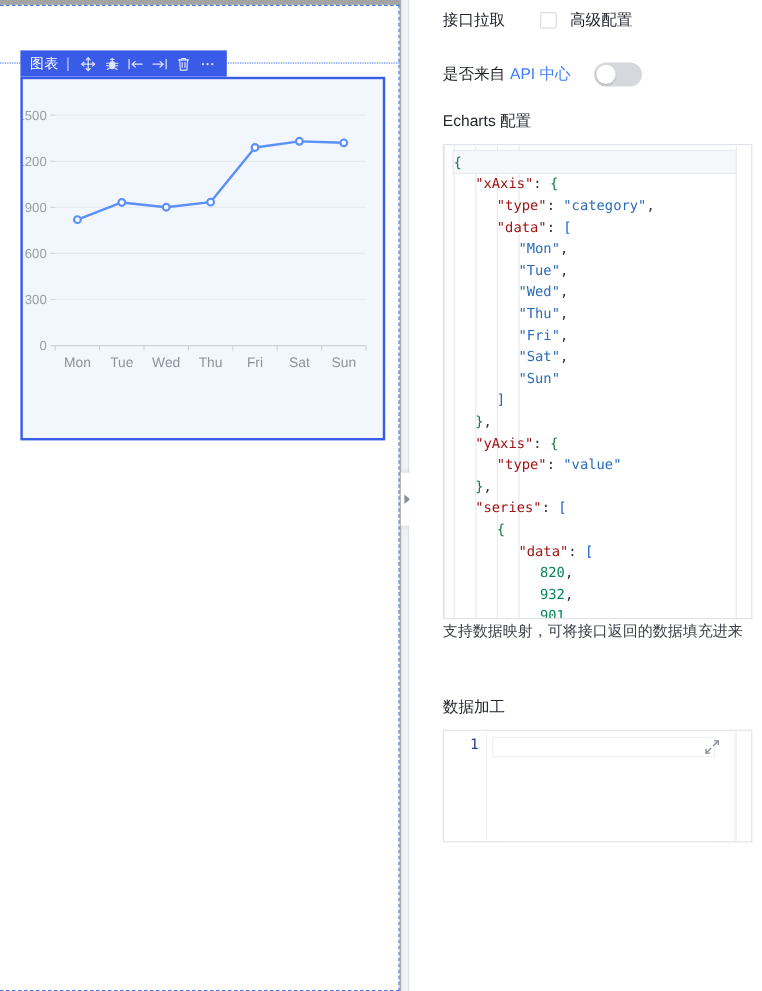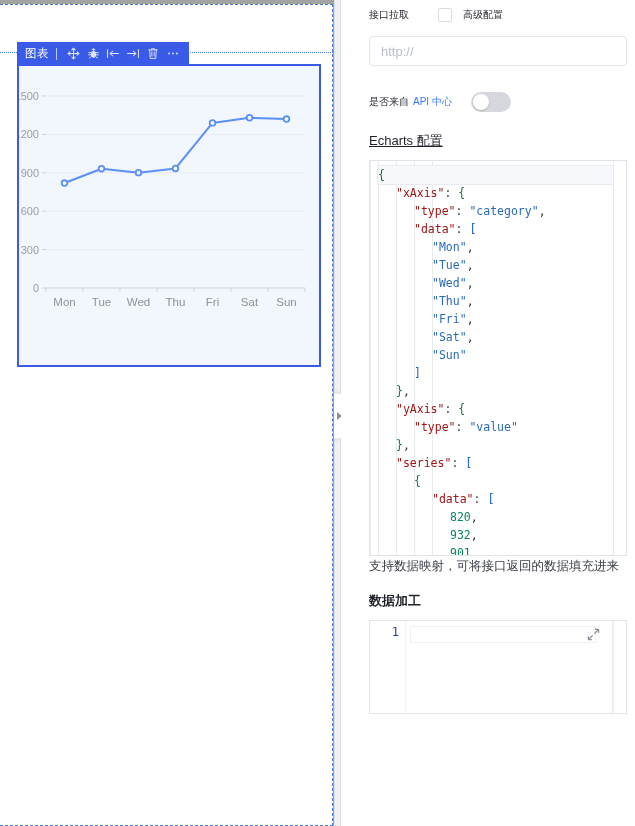--- a/index.html
+++ b/index.html
@@ -133,21 +133,21 @@
     position: relative;
     flex: 1 1 auto;
     height: 826px;
     background: #fff;
     padding: 0 8px 0 28px;
     overflow: hidden;
   }
   .row-inline { display: flex; align-items: center; }
 
   .field-label {
-    font-size: 10px;
+    font-size: 13px;
     color: #1f2329;
     white-space: nowrap;
   }
   
   .chk-box {
     width: 14px; height: 14px;
     border: 1px solid #d9dde3;
     border-radius: 2px;
     background: #fff;
     cursor: pointer;
@@ -442,49 +442,46 @@
   <div id="settings-pane">
 
     
     <div class="row-inline" style="margin-top:8px;gap:0;">
       <span class="field-label">接口拉取</span>
       <span class="chk-box" style="margin-left:29px;"></span>
       <span class="field-label" style="margin-left:11px;">高级配置</span>
     </div>
 
     
-    <div style="margin-top:14px;">
-      <input class="txt-input" type="text" placeholder="http://" value="" style="">
-    </div>
 
 
     
     <div class="row-inline" style="margin-top:26px;align-items:center;">
       <span class="field-label">是否来自</span>
       <span class="field-label link-blue" style="margin-left:4px;">API 中心</span>
       <span class="switch" style="margin-left:19px;">
         <span class="knob"></span>
       </span>
     </div>
 
     
-    <div class="section-title" style="margin-top:20px;text-decoration:underline;">Echarts 配置</div>
+    <div class="section-title" style="margin-top:20px;">Echarts 配置</div>
 
     <div class="code-editor" style="margin-top:10px;height:396px;">
       <div class="code-gutter-line"></div>
       <div class="code-body" id="code-body"><div class="indent-guide" style="left: 8px;"></div><div class="indent-guide" style="left: 26px;"></div><div class="indent-guide" style="left: 44px;"></div><div class="indent-guide" style="left: 62px;"></div><div class="code-line active" style="padding-left: 0px;"><span class="tok-brace">{</span></div><div class="code-line" style="padding-left: 18px;"><span class="tok-key">"xAxis"</span><span class="tok-punc">: </span><span class="tok-brace">{</span></div><div class="code-line" style="padding-left: 36px;"><span class="tok-key">"type"</span><span class="tok-punc">: </span><span class="tok-str">"category"</span><span class="tok-punc">,</span></div><div class="code-line" style="padding-left: 36px;"><span class="tok-key">"data"</span><span class="tok-punc">: </span><span class="tok-brack">[</span></div><div class="code-line" style="padding-left: 54px;"><span class="tok-str">"Mon"</span><span class="tok-punc">,</span></div><div class="code-line" style="padding-left: 54px;"><span class="tok-str">"Tue"</span><span class="tok-punc">,</span></div><div class="code-line" style="padding-left: 54px;"><span class="tok-str">"Wed"</span><span class="tok-punc">,</span></div><div class="code-line" style="padding-left: 54px;"><span class="tok-str">"Thu"</span><span class="tok-punc">,</span></div><div class="code-line" style="padding-left: 54px;"><span class="tok-str">"Fri"</span><span class="tok-punc">,</span></div><div class="code-line" style="padding-left: 54px;"><span class="tok-str">"Sat"</span><span class="tok-punc">,</span></div><div class="code-line" style="padding-left: 54px;"><span class="tok-str">"Sun"</span></div><div class="code-line" style="padding-left: 36px;"><span class="tok-brack">]</span></div><div class="code-line" style="padding-left: 18px;"><span class="tok-brace">}</span><span class="tok-punc">,</span></div><div class="code-line" style="padding-left: 18px;"><span class="tok-key">"yAxis"</span><span class="tok-punc">: </span><span class="tok-brace">{</span></div><div class="code-line" style="padding-left: 36px;"><span class="tok-key">"type"</span><span class="tok-punc">: </span><span class="tok-str">"value"</span></div><div class="code-line" style="padding-left: 18px;"><span class="tok-brace">}</span><span class="tok-punc">,</span></div><div class="code-line" style="padding-left: 18px;"><span class="tok-key">"series"</span><span class="tok-punc">: </span><span class="tok-brack">[</span></div><div class="code-line" style="padding-left: 36px;"><span class="tok-brace">{</span></div><div class="code-line" style="padding-left: 54px;"><span class="tok-key">"data"</span><span class="tok-punc">: </span><span class="tok-brack">[</span></div><div class="code-line" style="padding-left: 72px;"><span class="tok-num">820</span><span class="tok-punc">,</span></div><div class="code-line" style="padding-left: 72px;"><span class="tok-num">932</span><span class="tok-punc">,</span></div><div class="code-line" style="padding-left: 72px;"><span class="tok-num">901</span><span class="tok-punc">,</span></div></div>
       <div class="vscroll"></div>
     </div>
 
     <div class="help-text" style="margin-top:0;">支持数据映射，可将接口返回的数据填充进来</div>
 
     
 
     
-    <div class="section-title" style="margin-top:16px;font-weight:bold;">数据加工</div>
+    <div class="section-title" style="margin-top:44px;">数据加工</div>
 
     <div class="mini-editor" style="margin-top:10px;">
       <div class="mini-gutter">1</div>
       <div class="mini-line"></div>
       <span class="expand-icon">
         <svg width="13" height="13" viewBox="0 0 14 14" fill="none" stroke="#8a8f99" stroke-width="1.3" stroke-linecap="round" stroke-linejoin="round">
           <path d="M8.3 5.7 12.3 1.7"></path>
             <path d="M9.3 1.5h3.2v3.2"></path>
           <path d="M5.7 8.3 1.7 12.3"></path>
             <path d="M4.7 12.5H1.5V9.3"></path>

